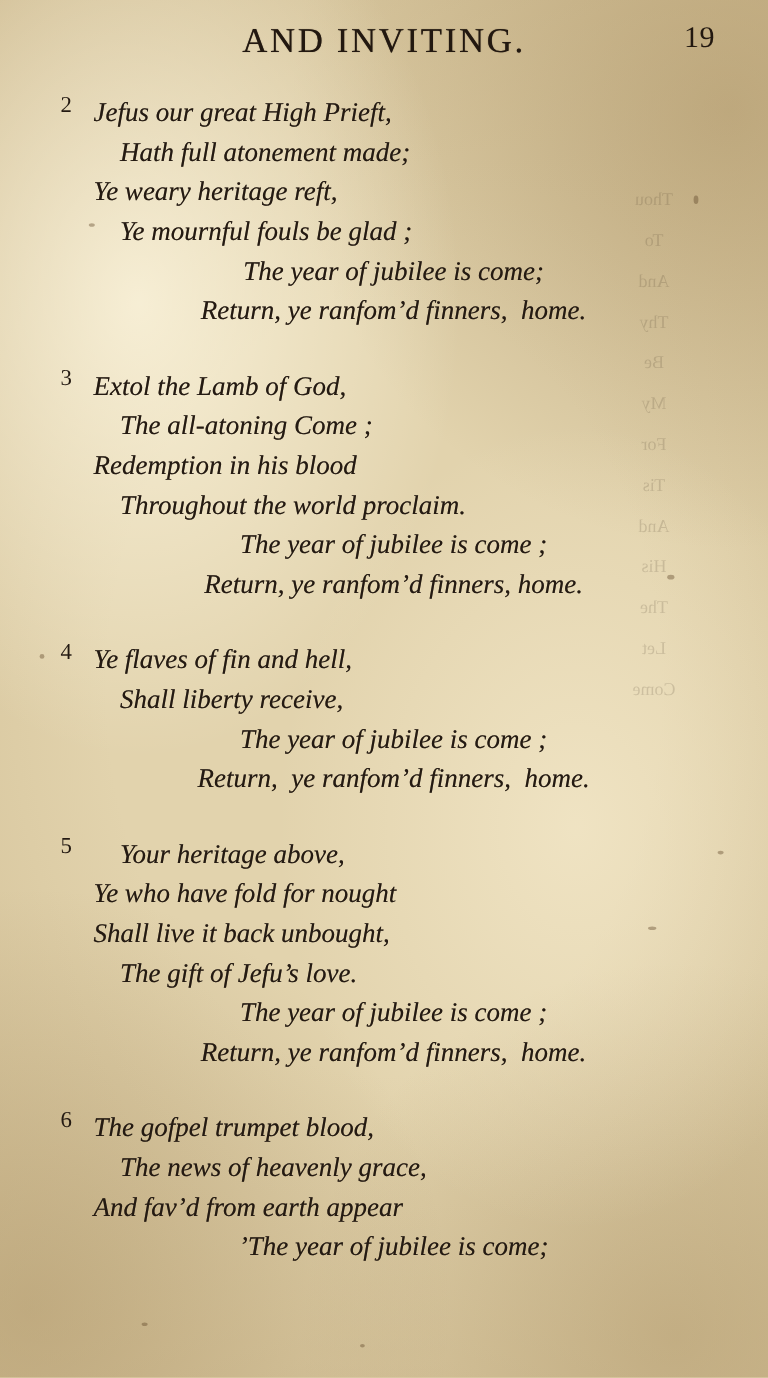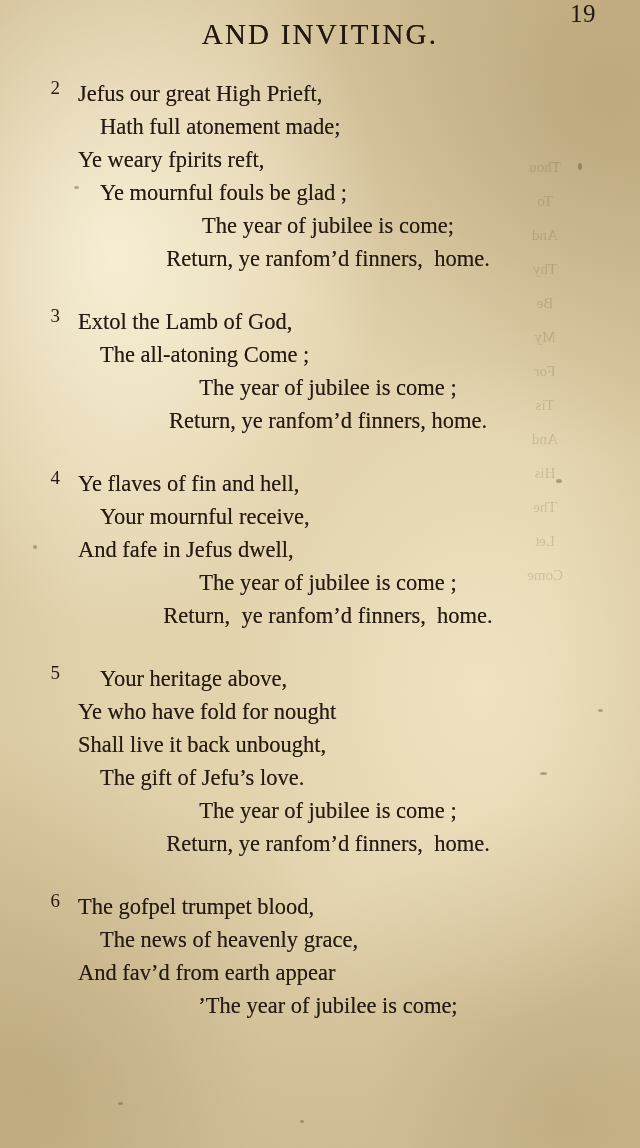--- a/index.html
+++ b/index.html
@@ -68,21 +68,21 @@
     font-size: 29px;
     letter-spacing: 2.2px;
     font-weight: 400;
     color: #221810;
     text-shadow: 0 0 0.6px rgba(40,28,16,0.8);
     white-space: nowrap;
   }
   .folio {
     position: absolute;
     right: 44px;
-    top: 0;
+    top: 18px;
     font-size: 25px;
     color: #221810;
     letter-spacing: 0.5px;
   }
 
   .body {
     position: relative;
     padding: 26px 40px 0 34px;
   }
 
@@ -103,20 +103,21 @@
 
   .lines {
     margin-left: 44px;
   }
   .line {
     font-size: 22.5px;
     line-height: 33px;
     color: #241a12;
     white-space: pre;
     text-shadow: 0 0 0.5px rgba(36,26,18,0.55);
+    font-style: italic;
   }
   .ind-0 { padding-left: 0px; }
   .ind-1 { padding-left: 22px; }
 
   .refrain1 { margin-left: -22px; text-align: center; }
 </style>
 </head>
 <body>
 
 <div class="page">
@@ -151,41 +152,42 @@
     <div class="folio">19</div>
   </div>
 
   <div class="body">
 
   <div class="stanza">
         <div class="stanza-number">2</div>
         <div class="lines">
           <div class="line ind-0">Jefus our great High Prieft,</div>
           <div class="line ind-1">Hath full atonement made;</div>
-          <div class="line ind-0">Ye weary fpirits reft,</div>
+          <div class="line ind-0">Ye weary heritage reft,</div>
           <div class="line ind-1">Ye mournful fouls be glad ;</div>
           <div class="line refrain1">The year of jubilee is come;</div>
           <div class="line refrain1">Return, ye ranfom’d finners,  home.</div>
         </div>
       </div>
       <div class="stanza">
         <div class="stanza-number">3</div>
         <div class="lines">
           <div class="line ind-0">Extol the Lamb of God,</div>
           <div class="line ind-1">The all-atoning Come ;</div>
+          <div class="line ind-0">Redemption in his blood</div>
+          <div class="line ind-1">Throughout the world proclaim.</div>
           <div class="line refrain1">The year of jubilee is come ;</div>
           <div class="line refrain1">Return, ye ranfom’d finners, home.</div>
         </div>
       </div>
       <div class="stanza">
         <div class="stanza-number">4</div>
         <div class="lines">
           <div class="line ind-0">Ye flaves of fin and hell,</div>
-          <div class="line ind-1">Your mournful receive,</div>
-          <div class="line ind-0">And fafe in Jefus dwell,</div>
+          <div class="line ind-1">Shall liberty receive,</div>
           <div class="line refrain1">The year of jubilee is come ;</div>
           <div class="line refrain1">Return,  ye ranfom’d finners,  home.</div>
         </div>
       </div>
       <div class="stanza">
         <div class="stanza-number">5</div>
         <div class="lines">
           <div class="line ind-1">Your heritage above,</div>
           <div class="line ind-0">Ye who have fold for nought</div>
           <div class="line ind-0">Shall live it back unbought,</div>

